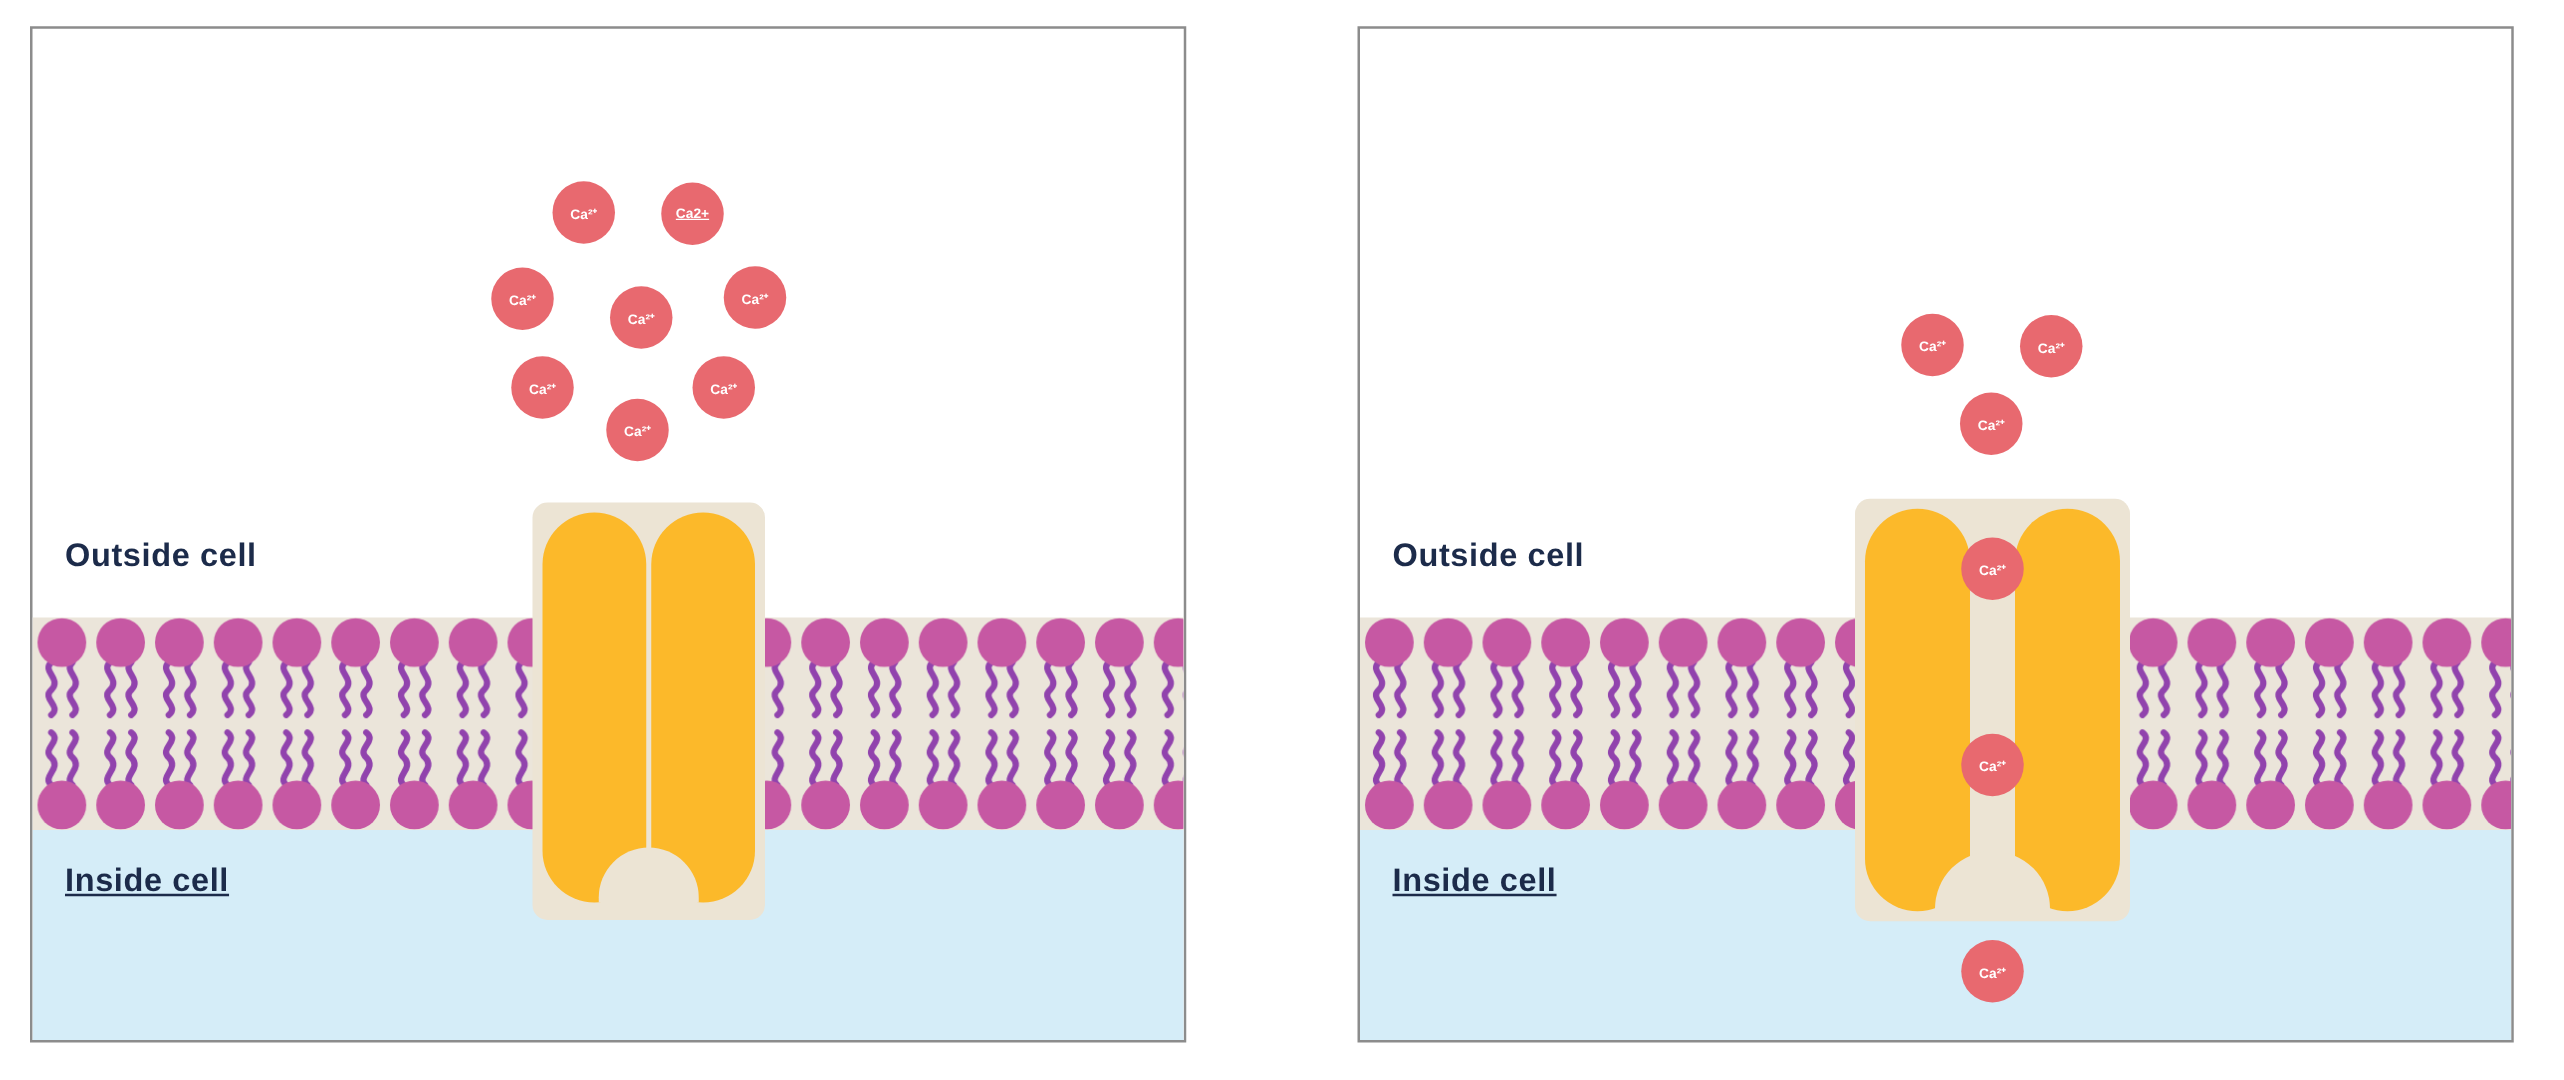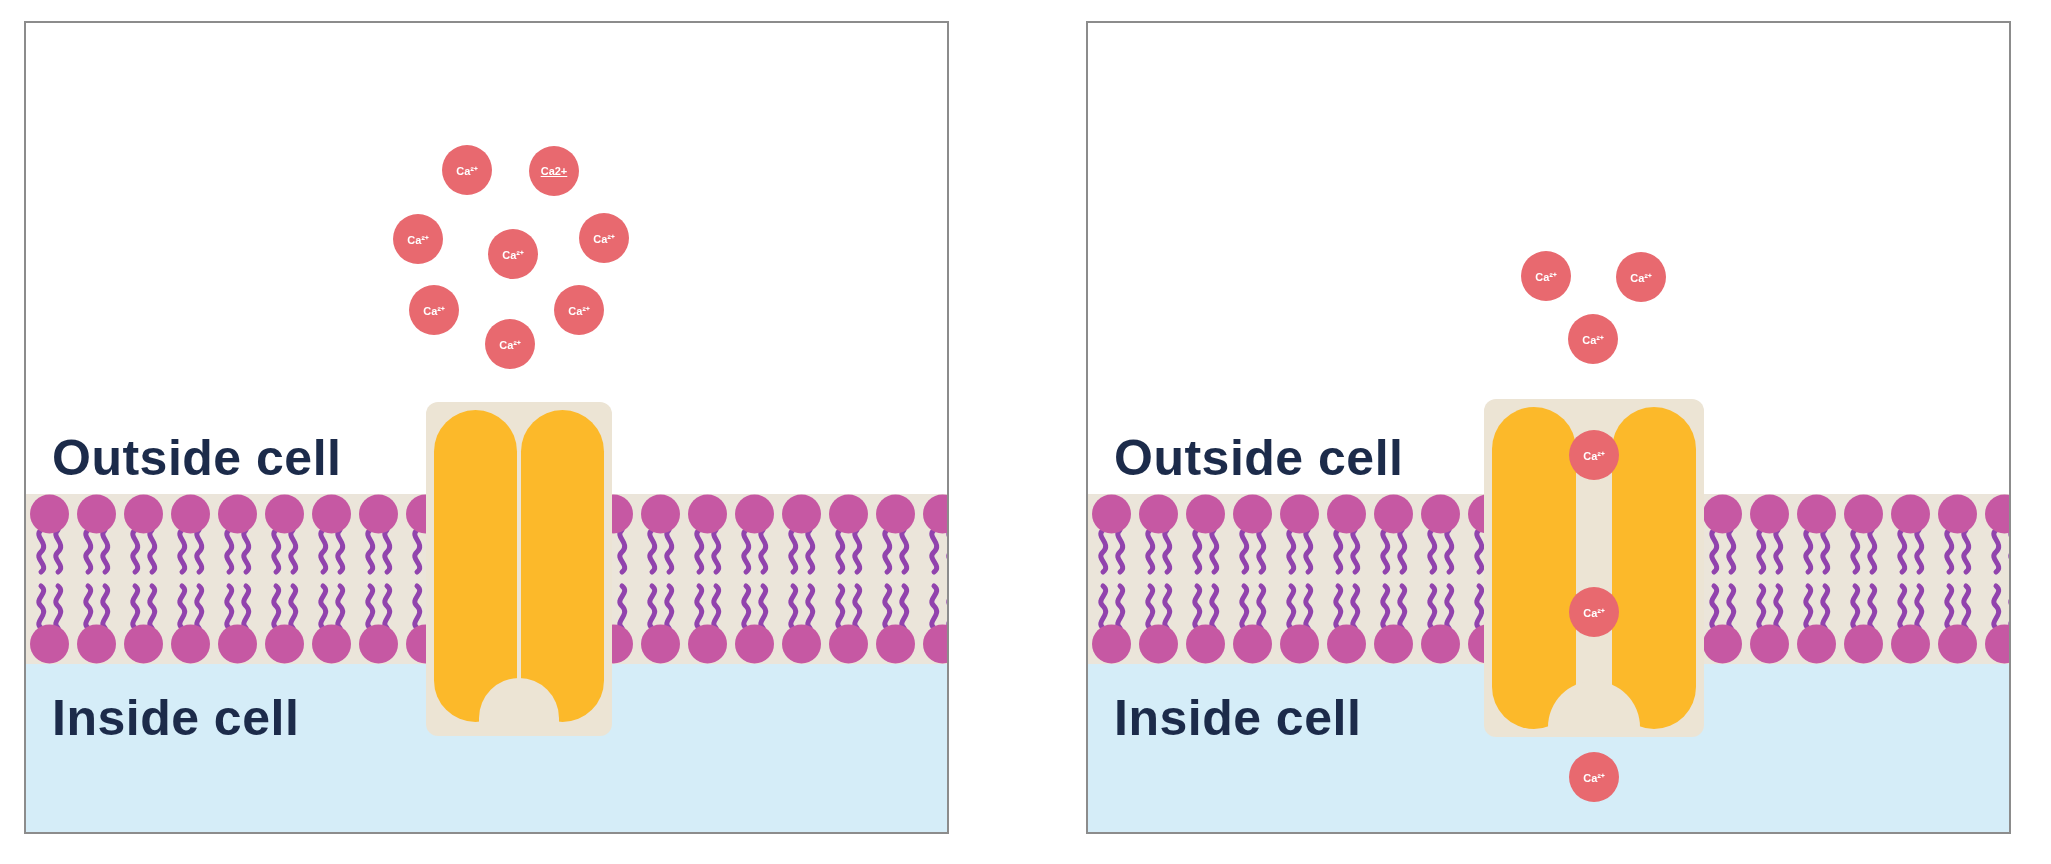--- a/index.html
+++ b/index.html
@@ -66,27 +66,27 @@
   .channel.open { left: 396px; top: 376px; width: 220px; height: 338px; }
   .channel.open .gate { top: 8px; width: 84px; height: 322px; }
   .channel.open .gate-left  { left: 8px; }
   .channel.open .gate-right { right: 8px; }
   .channel.open .dome { width: 92px; height: 48px; bottom: 8px; }
 
   .cell-label {
     position: absolute;
     left: 26px;
     color: var(--label-text, #1c2b4a);
-    font-size: 50px;
+    font-size: 26px;
     font-weight: 600;
     letter-spacing: 0.5px;
     text-align: center;
   }
   .label-outside { top: 406px; }
-  .label-inside  { top: 666px; }
+  .label-inside  { top: 666px; text-decoration: underline; }
 
   .ion-layer { position: absolute; left: 0; top: 0; right: 0; bottom: 0; }
   .ion {
     position: absolute;
     width: 50px; height: 50px;
     border-radius: 50%;
     background: var(--ion, #e8696f);
     color: var(--ion-text, #ffffff);
     display: flex;
     align-items: center;

